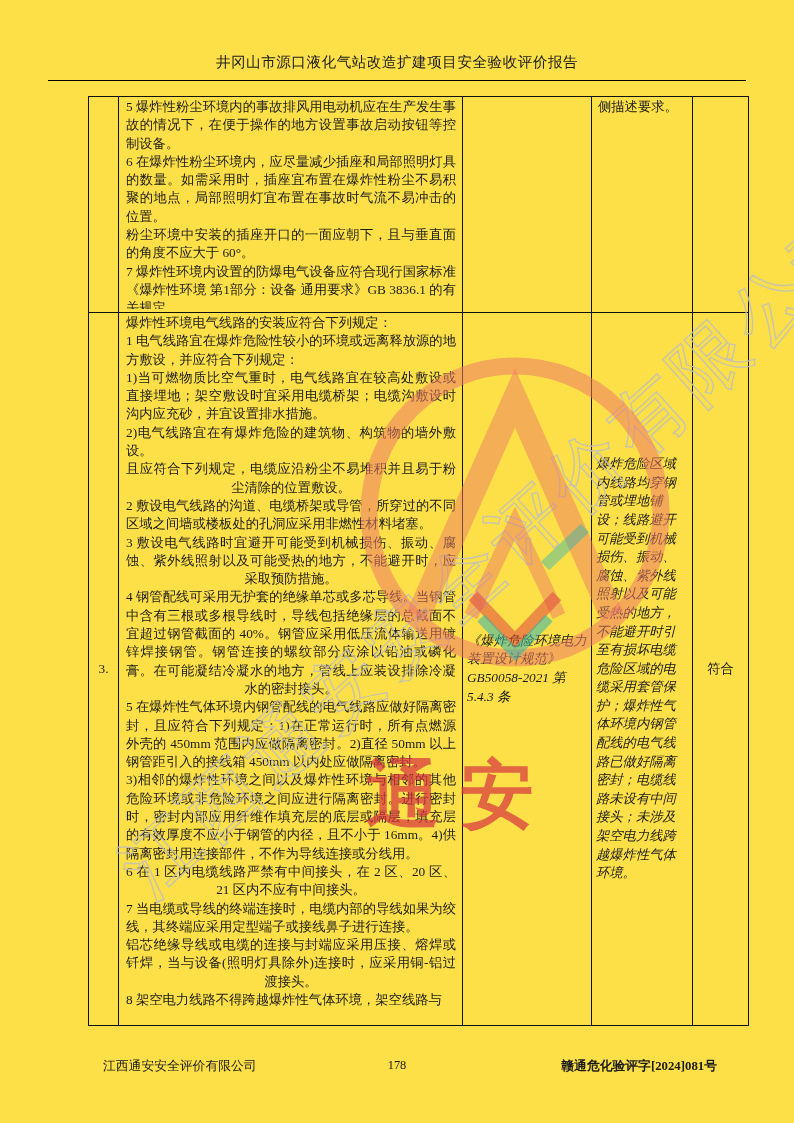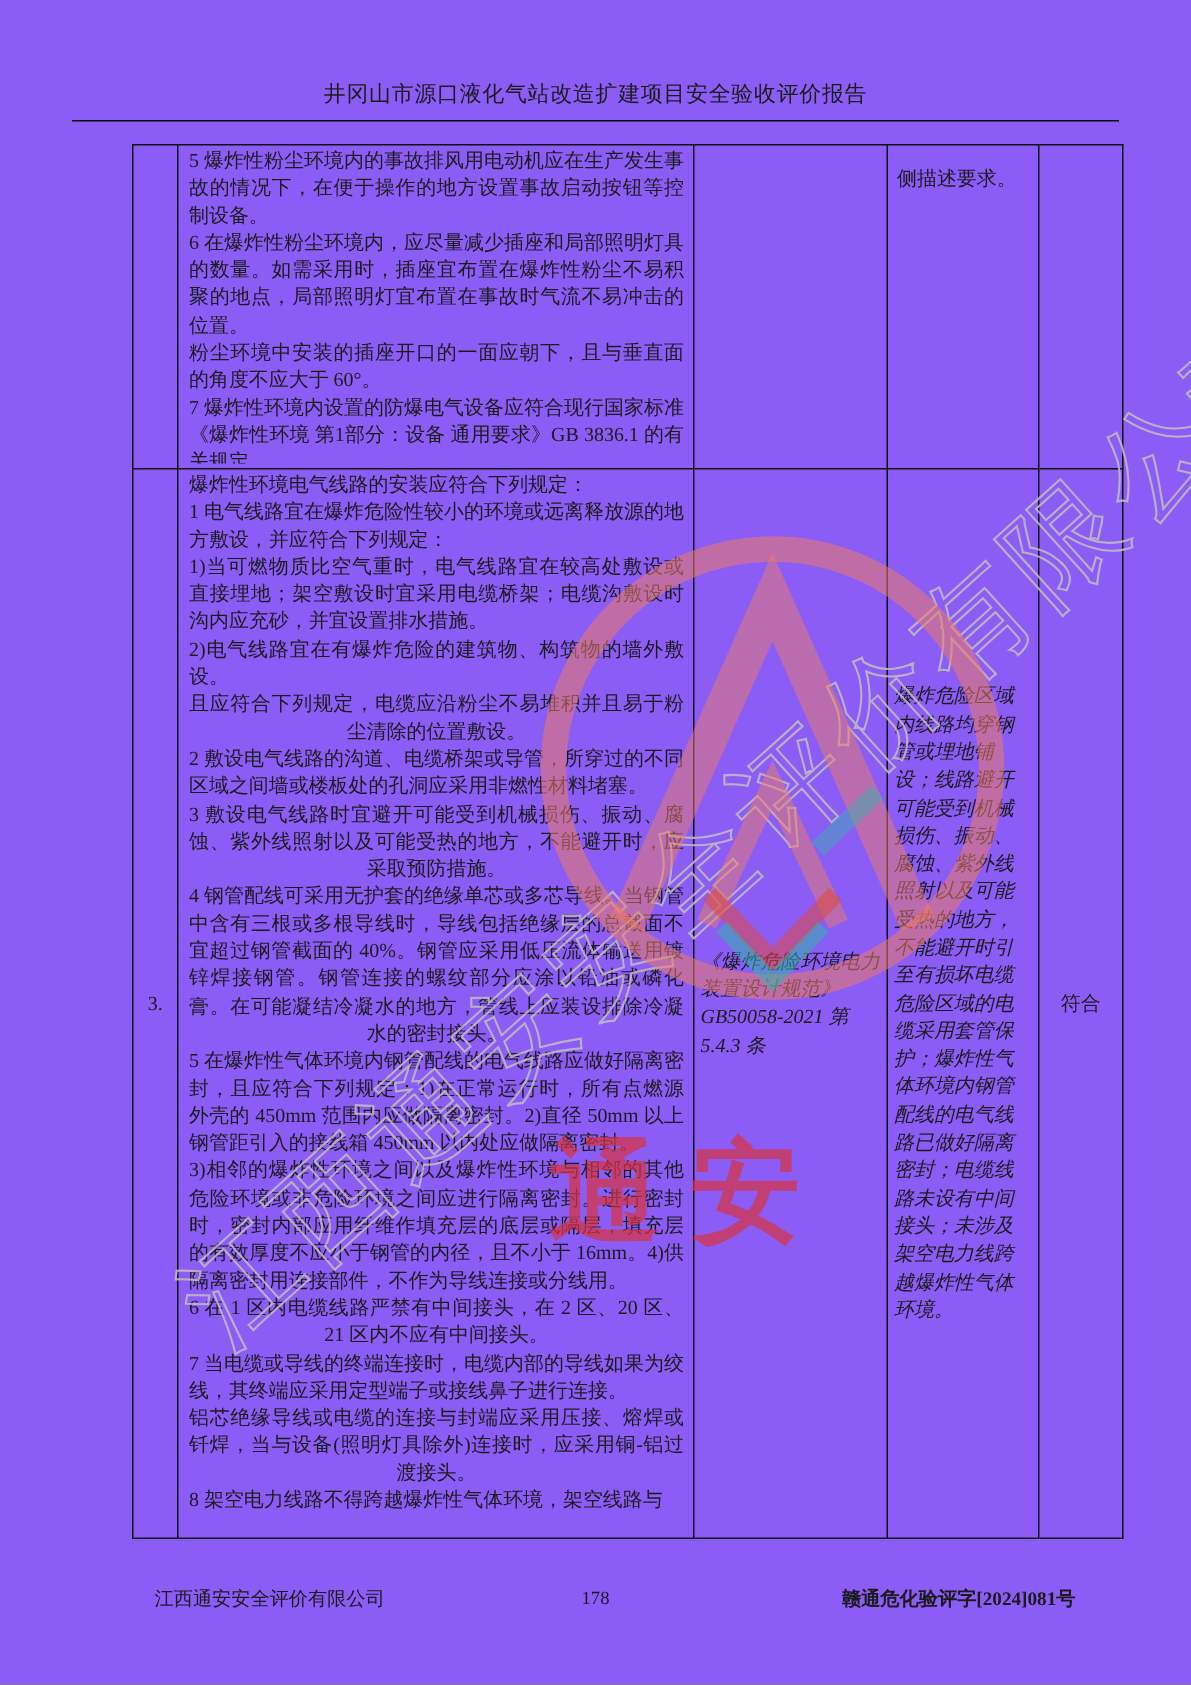--- a/index.html
+++ b/index.html
@@ -1,36 +1,36 @@
 <!DOCTYPE html>
 <html><head>
 <meta charset="utf-8">
 <style>
   html,body { margin:0; padding:0; background:#888; }
   .page {
     position:relative; width:794px; height:1123px; margin:0 auto;
-    background:#8b5cf6; overflow:hidden;
+    background:#fde047; overflow:hidden;
     font-family:"Liberation Serif","DejaVu Serif",serif;
     color:#1b1b1b;
   }
   .doc-title {
     position:absolute; top:53px; left:0; width:100%;
     text-align:center; font-size:14.6px; letter-spacing:0.5px;
   }
   .title-rule {
     position:absolute; top:80px; left:48px; width:698px;
     border-top:1.8px solid #000;
   }
   table.check-table {
     position:absolute; left:88px; top:96px; width:660px;
     border-collapse:collapse; table-layout:fixed;
   }
   .check-table th, .check-table td {
     border:1.6px solid #111; font-weight:normal;
-    font-size:13.3px; line-height:18.3px; padding:13px 4px;
+    font-size:13.3px; line-height:18.3px; padding:1px 4px;
     vertical-align:top;
   }
   .check-table th { text-align:center; vertical-align:middle; padding:1px 2px; line-height:17px; }
   tr.hdr { height:40px; }
   tr.r1 { height:216px; }
   tr.r2 { height:713px; }
   .clip216 { height:211px; overflow:hidden; }
   .clip713 { height:708px; overflow:hidden; }
   td.content-cell { padding:1px 6px 1px 7px; }
   td.mid { vertical-align:middle; }

